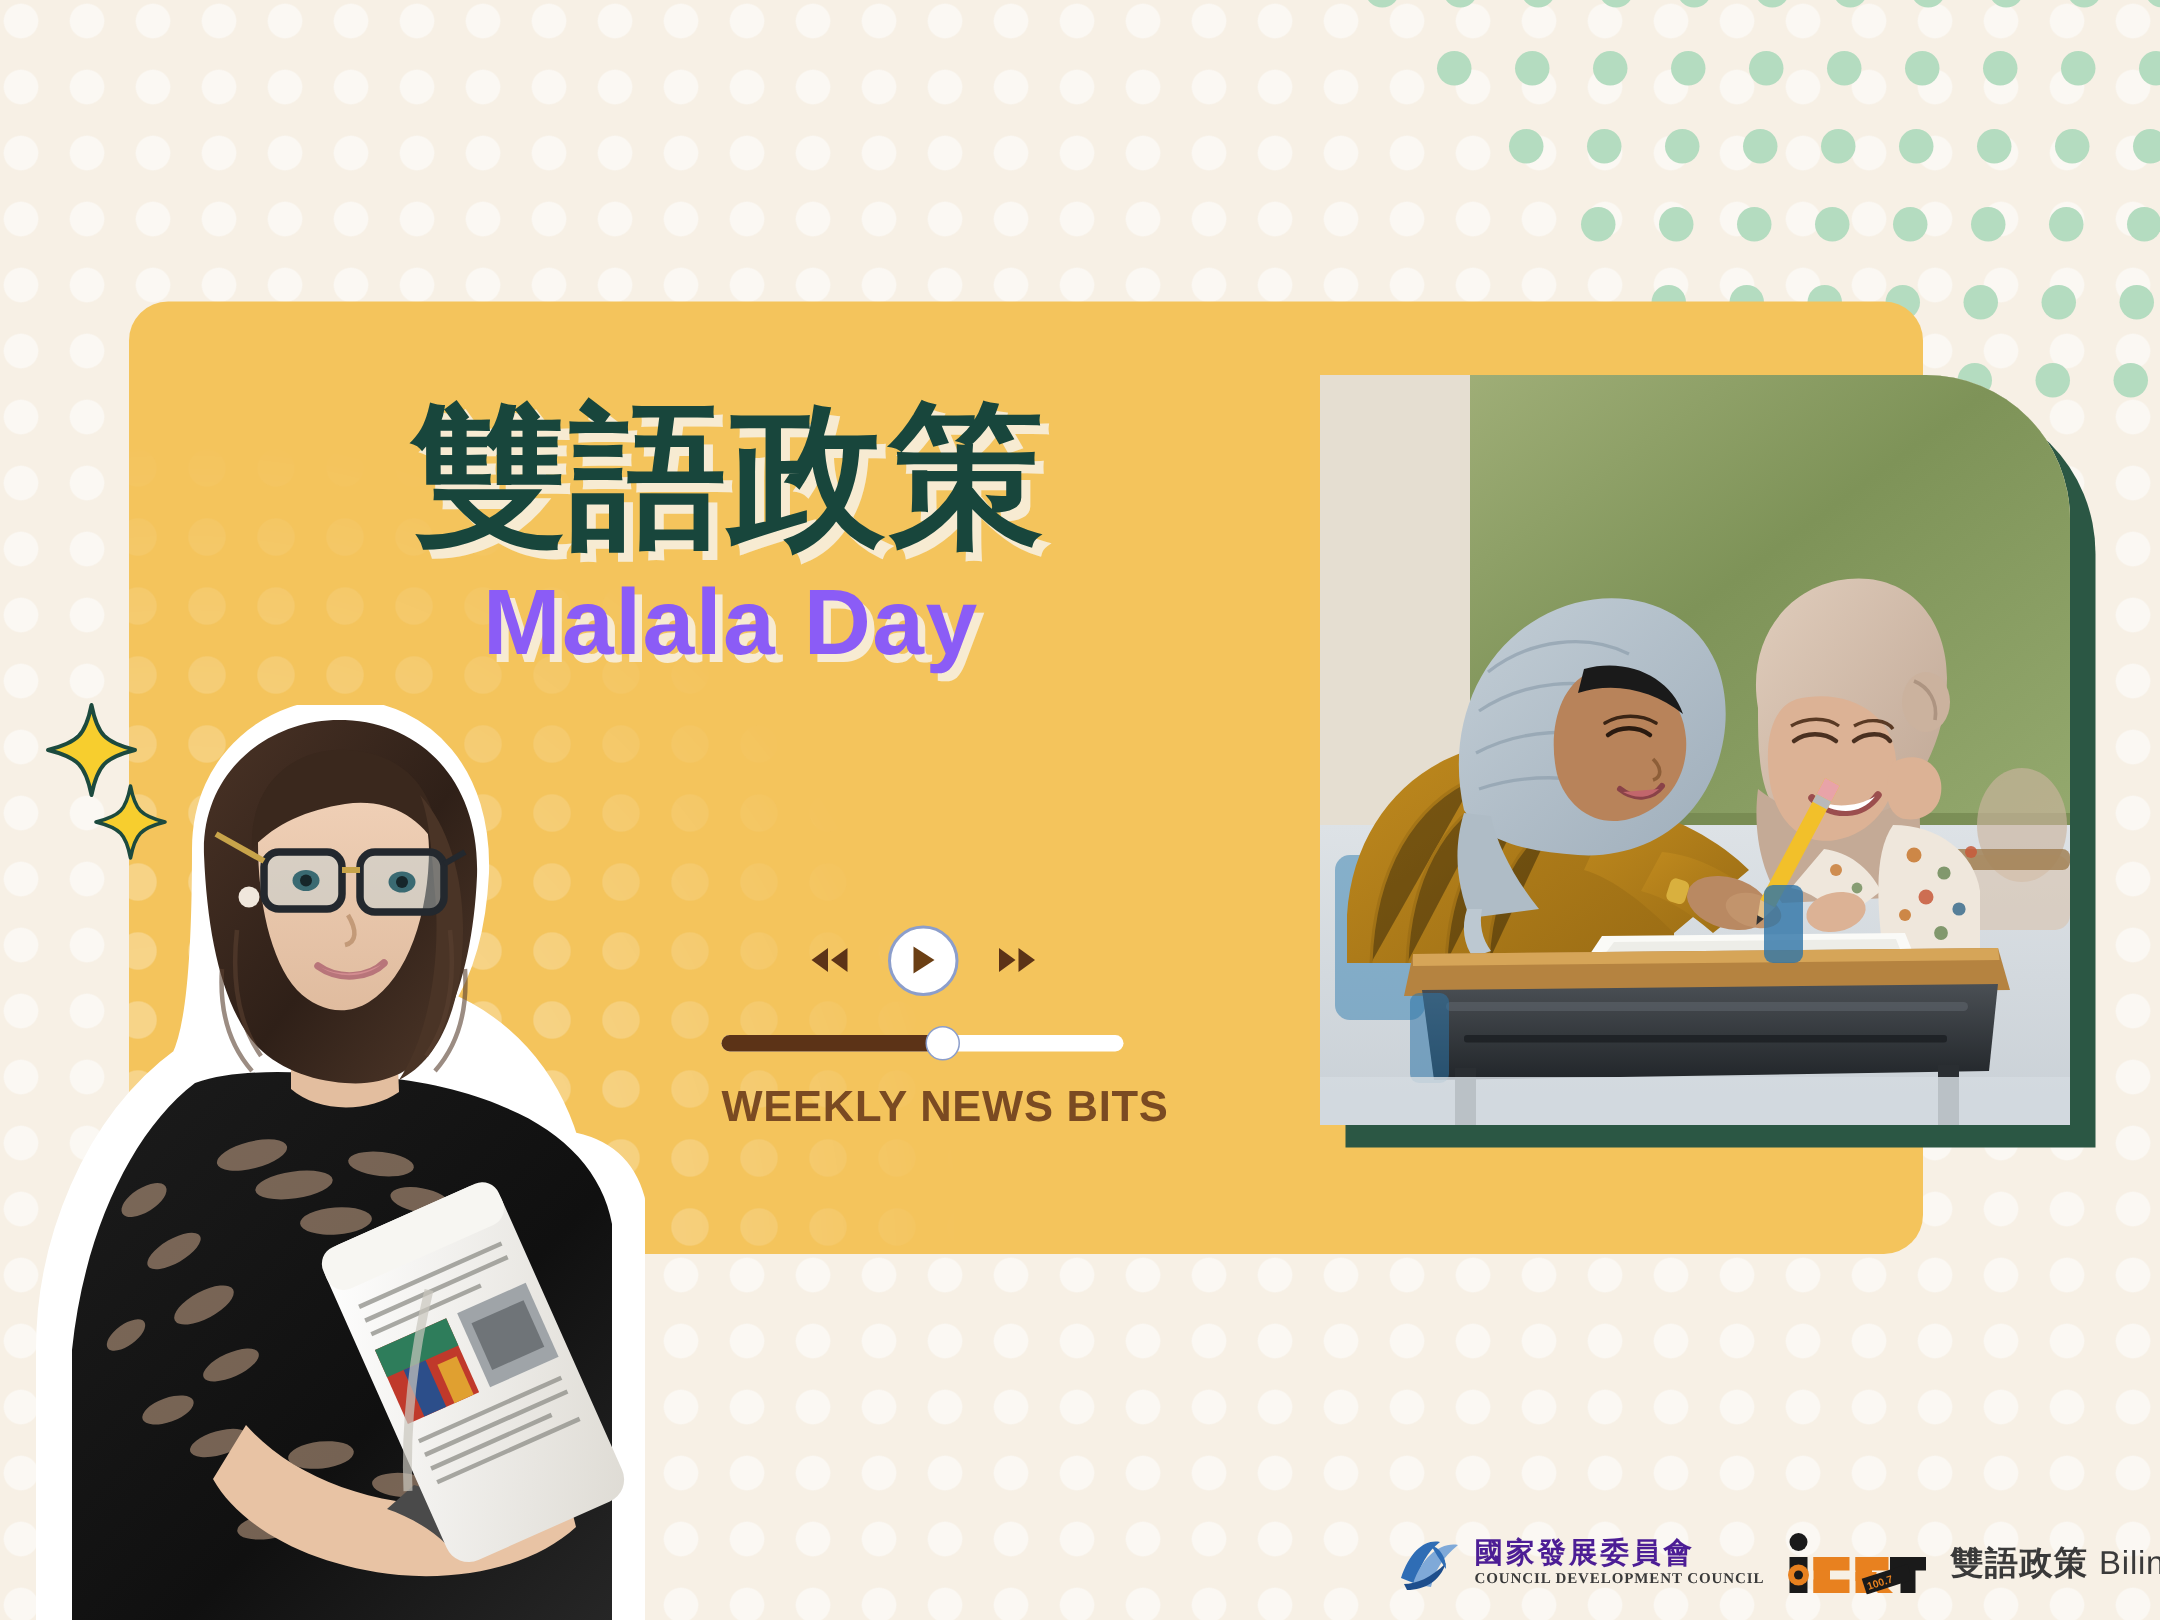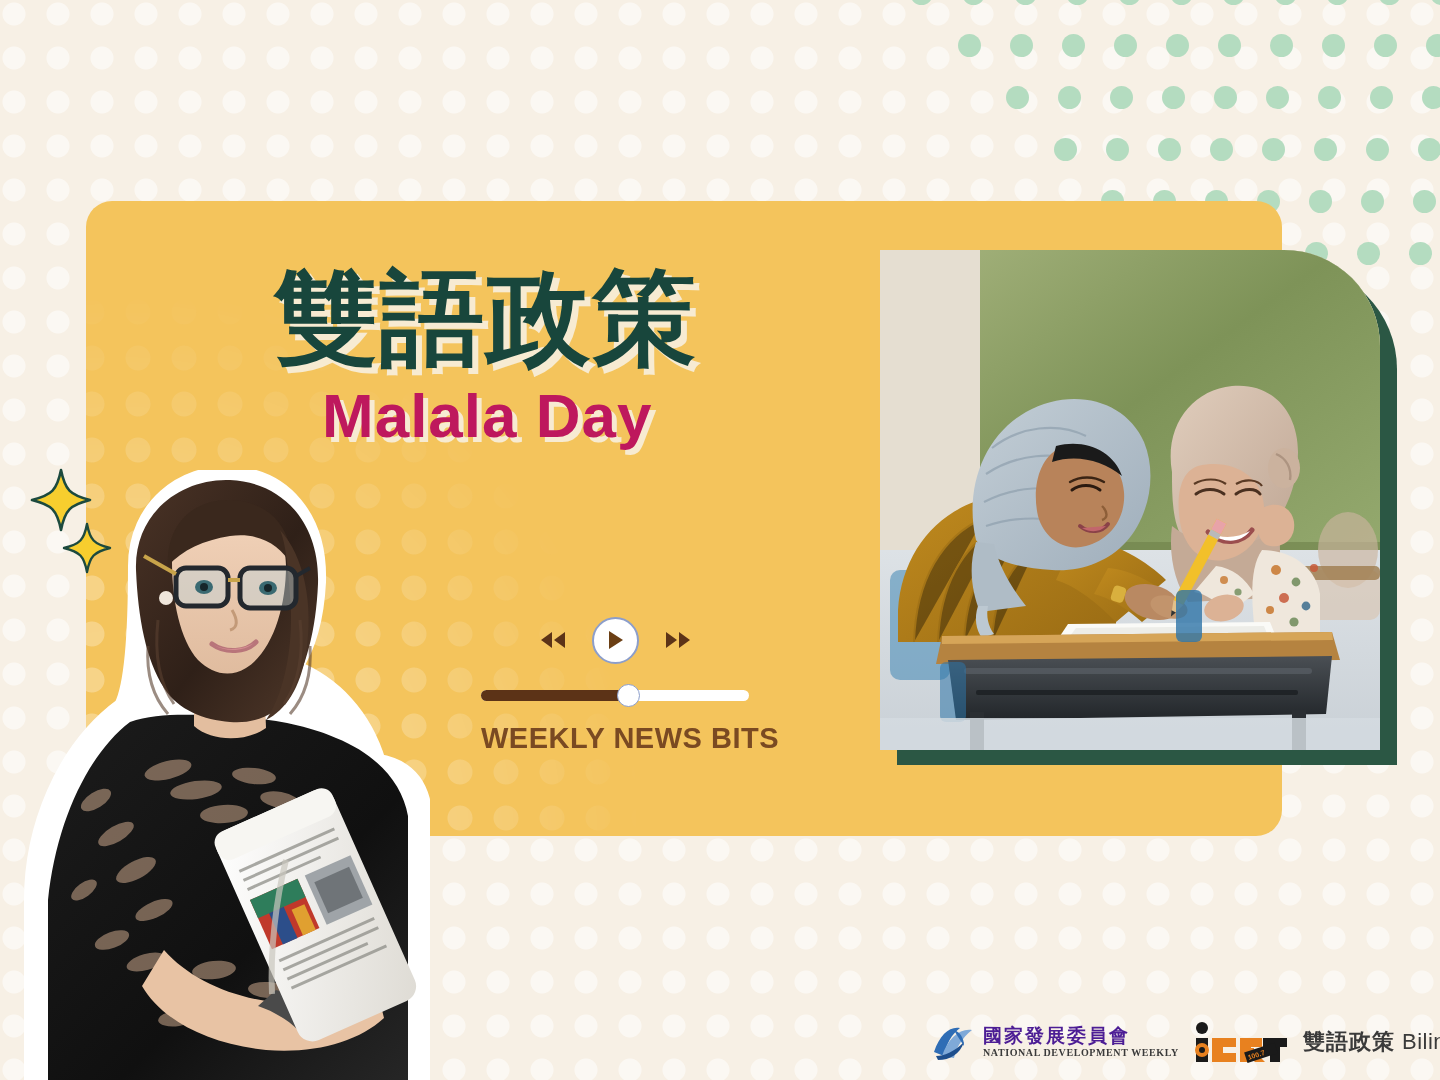--- a/index.html
+++ b/index.html
@@ -92,21 +92,21 @@
     letter-spacing: 2px;
     text-shadow: 6px 6px 0 #F7EBD2;
     margin: 0;
     white-space: nowrap;
   }
   .title-en {
     font-family: "Liberation Sans", sans-serif;
     font-size: 62px;
     font-weight: 700;
     line-height: 1.1;
-    color: #be185d;
+    color: #8b5cf6;
     letter-spacing: 1px;
     text-shadow: 5px 5px 0 #F7EBD2;
     margin: 8px 0 0 48px;
     white-space: nowrap;
   }
 
   
   .player {
     position: absolute;
     left: 481px;
@@ -634,21 +634,21 @@
   <div class="footer">
     <div class="ndc-logo">
       <svg width="46" height="40" viewBox="0 0 46 40">
         <path d="M4 30 C10 12 20 4 30 6 C22 12 16 22 14 34 Z" fill="#2F6DB5"></path>
         <path d="M12 34 C18 16 30 6 42 8 C32 16 26 26 24 36 Z" fill="#7FA9D8"></path>
         <path d="M6 34 C14 34 24 30 34 20 C30 32 20 38 8 38 Z" fill="#1E4E8C"></path>
         <path d="M24 8 C30 10 34 16 34 24 C30 18 26 12 24 8 Z" fill="#2F6DB5"></path>
       </svg>
       <div>
         <div class="ndc-text-zh">國家發展委員會</div>
-        <div class="ndc-text-en">NATIONAL DEVELOPMENT WEEKLY</div>
+        <div class="ndc-text-en">COUNCIL DEVELOPMENT COUNCIL</div>
       </div>
     </div>
 
     <div class="icrt-logo">
       <svg width="96" height="42" viewBox="0 0 96 42">
         <circle cx="9" cy="7" r="6" fill="#1A1A1A"></circle>
         <rect x="3" y="17" width="12" height="24" fill="#1A1A1A"></rect>
         <circle cx="9" cy="29" r="7" fill="#E8811F"></circle>
         <circle cx="9" cy="29" r="3" fill="#1A1A1A"></circle>
         <rect x="19" y="17" width="11" height="24" fill="#E8811F"></rect>

